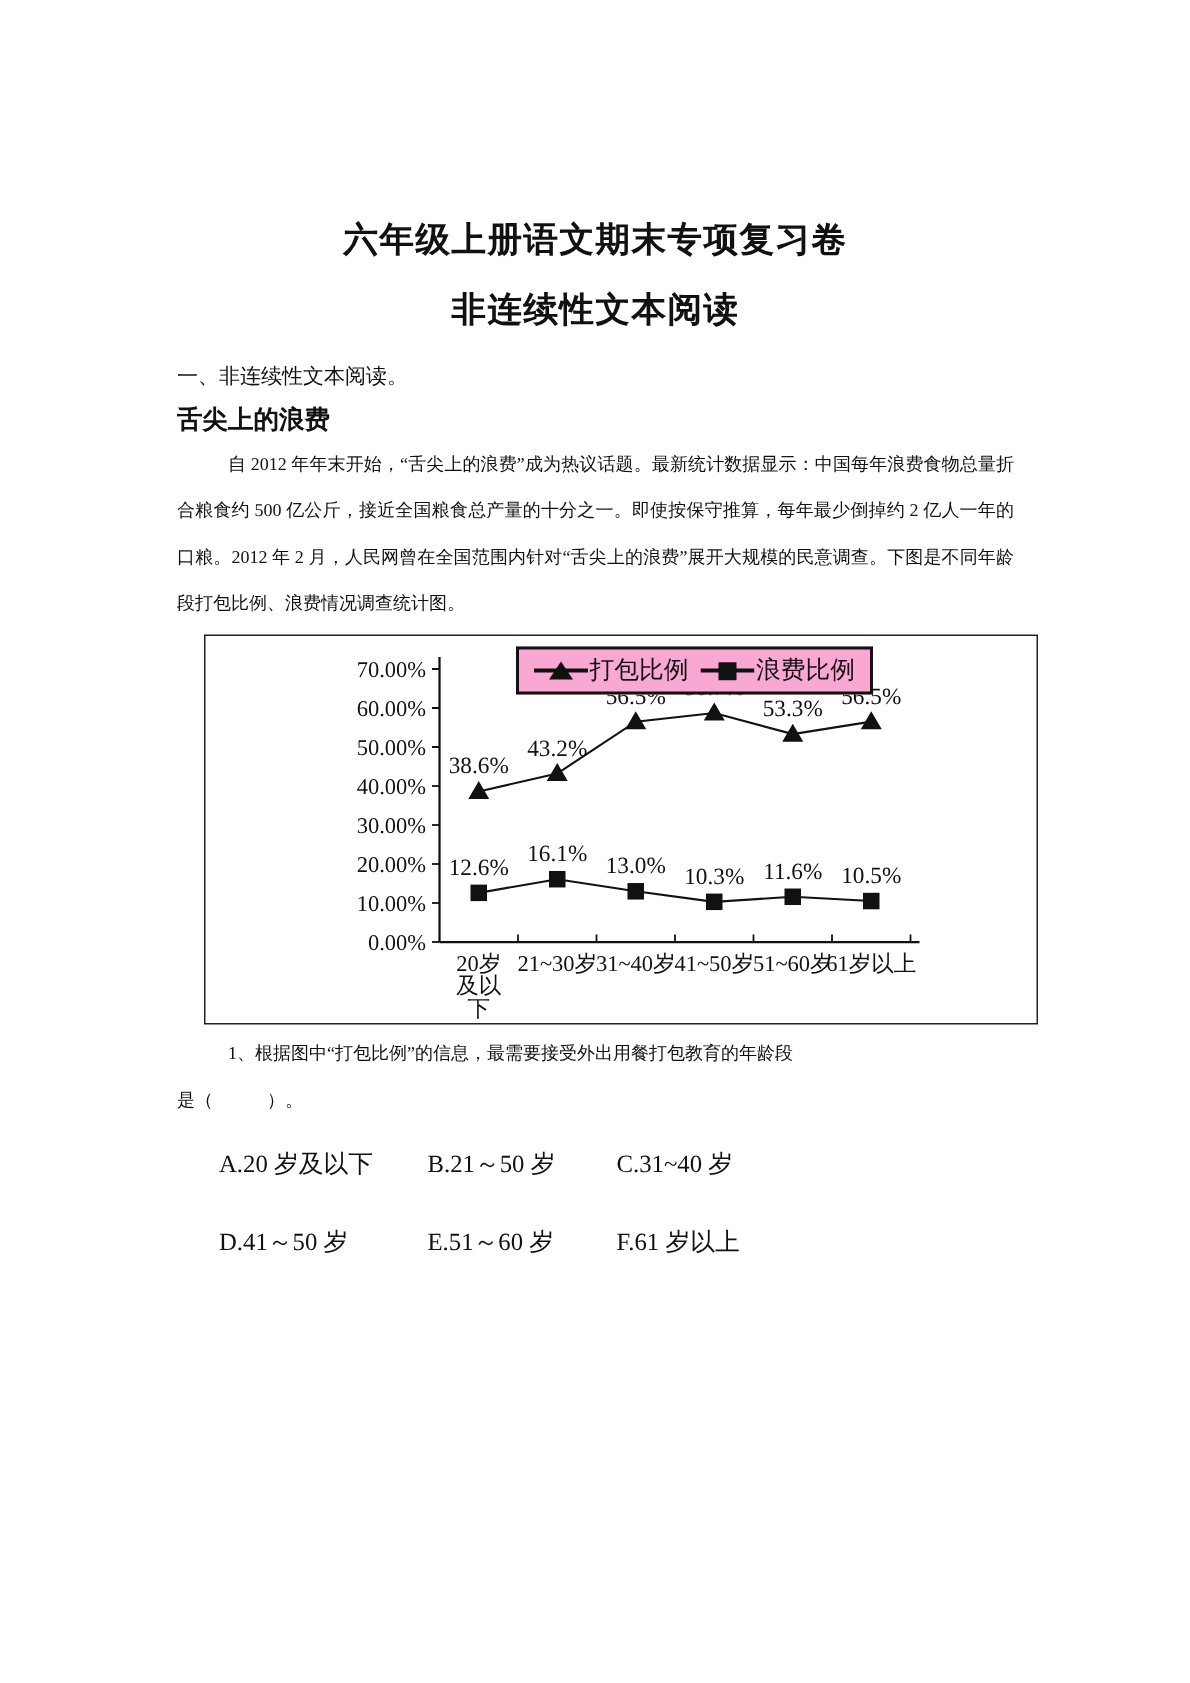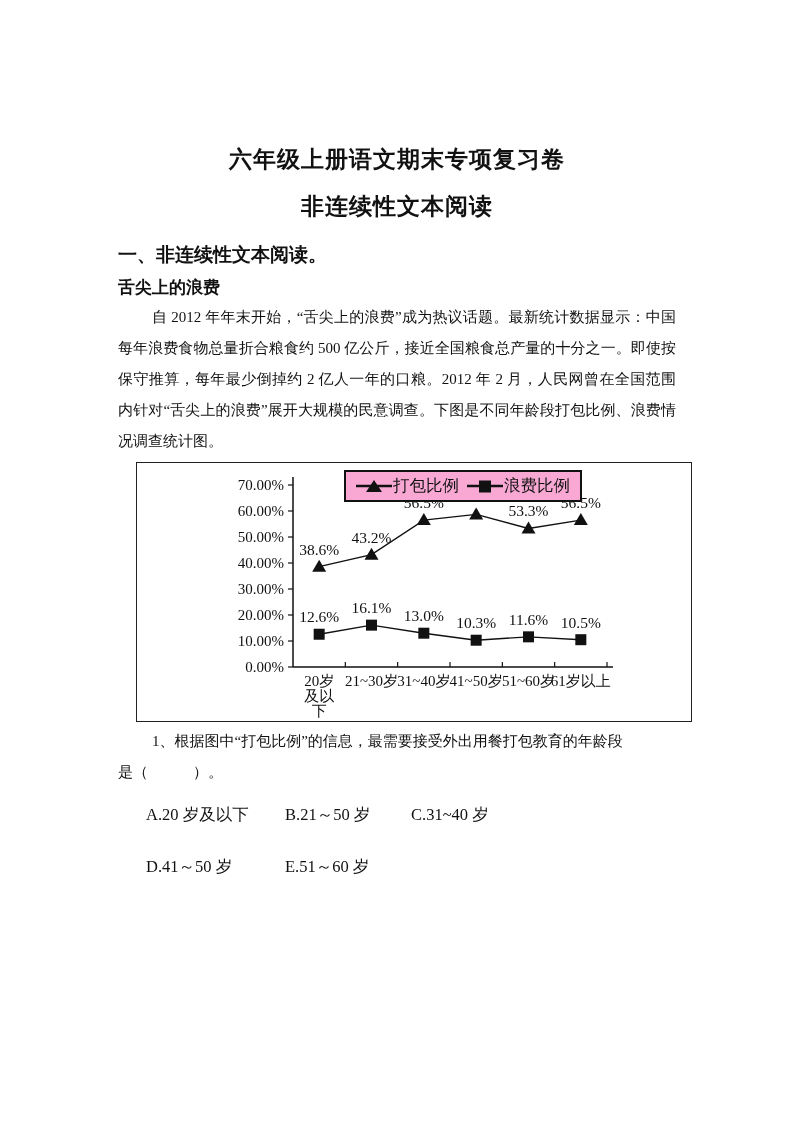--- a/index.html
+++ b/index.html
@@ -26,33 +26,33 @@
   .doc-subtitle {
     font-family: "Liberation Sans", "DejaVu Sans", sans-serif;
     font-weight: bold;
     font-size: 23px;
     text-align: center;
     letter-spacing: 1px;
     margin-bottom: 20px;
   }
   .sec-heading {
     font-family: "Liberation Sans", "DejaVu Sans", sans-serif;
-    font-weight: bold;
-    font-size: 19px;
+    font-weight: normal;
+    font-size: 14px;
     margin-bottom: 8px;
   }
   .article-title {
     font-family: "Liberation Sans", "DejaVu Sans", sans-serif;
     font-weight: bold;
     font-size: 17px;
     margin-right: 115px;
     margin-bottom: 3px;
   }
   p.body {
-    font-size: 15px;
+    font-size: 12px;
     line-height: 31px;
     text-align: justify;
   }
   p.indent { text-indent: 34px; }
   .blank {
     display: inline-block;
     width: 252px;
     height: 14px;
     border-bottom: 1.2px solid #111;
     vertical-align: baseline;
@@ -189,15 +189,16 @@
 
   <p class="body indent q-stem">1、根据图中“打包比例”的信息，最需要接受外出用餐打包教育的年龄段</p>
   <p class="body">是（　　　）。</p>
 
   <div class="options">
     <span>A.20 岁及以下</span>
     <span>B.21～50 岁</span>
     <span>C.31~40 岁</span>
     <span>D.41～50 岁</span>
     <span>E.51～60 岁</span>
+    <span>F.61 岁以上</span>
   </div>
 
 </div>
 
 </body></html>

